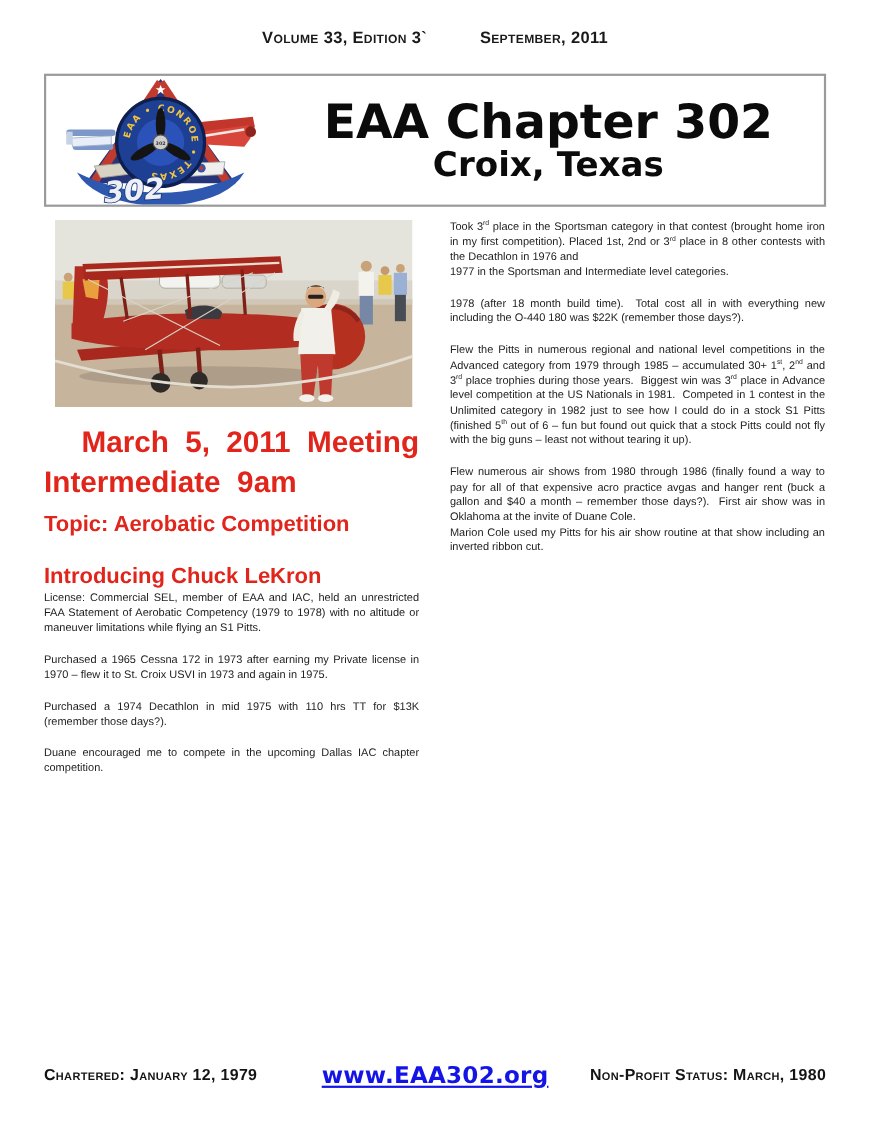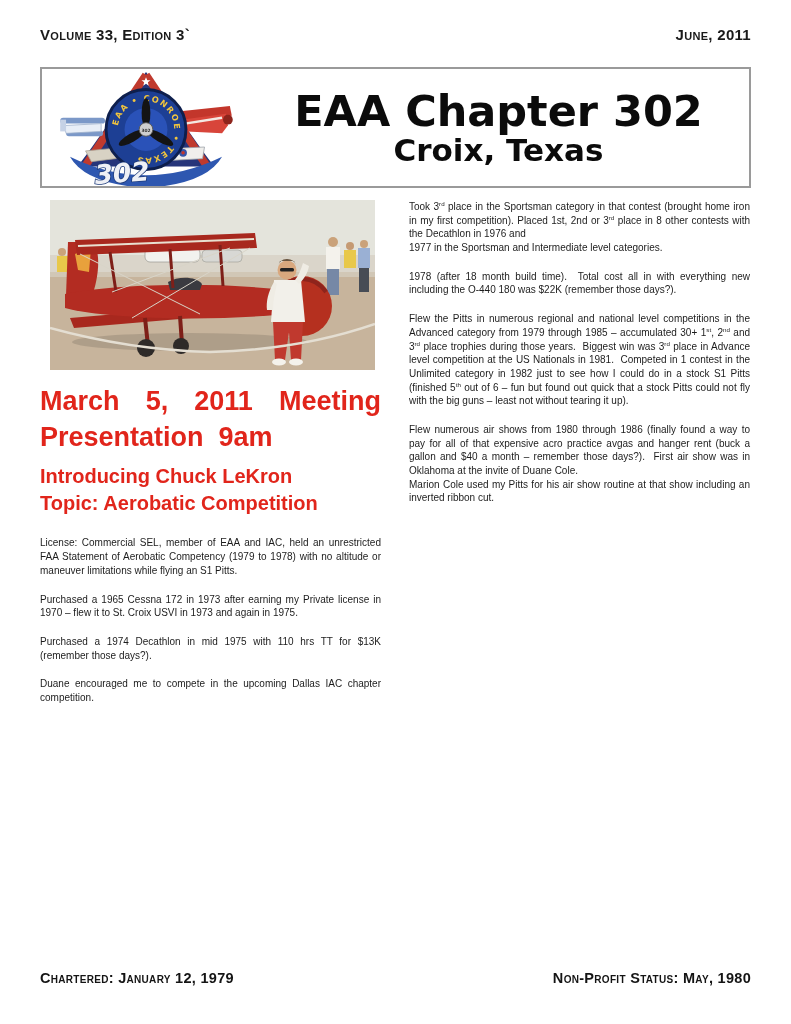--- a/index.html
+++ b/index.html
@@ -9,21 +9,21 @@
     position: relative;
     width: 791px; height: 1024px;
     margin: 0 auto;
     background: #ffffff;
     overflow: hidden;
     padding: 26px 40px 0 40px;
   }
 
   
   .masthead {
-    display: flex; justify-content: space-between; align-items: baseline;
+    display: flex; justify-content: center; align-items: baseline;
     font-weight: bold; font-size: 15px; color: #1a1a1a;
     font-variant: small-caps; letter-spacing: 0.3px; gap: 48px;
   }
 
   
   .banner {
     margin-top: 24px;
     height: 121px;
     border: 2px solid #9a9a9a;
     display: flex; align-items: center;
@@ -34,21 +34,21 @@
   .banner-title { font-family: "DejaVu Sans", sans-serif; font-weight: bold; font-size: 43px; line-height: 1.08; }
   .banner-subtitle { font-family: "DejaVu Sans", sans-serif; font-weight: bold; font-size: 31px; line-height: 1.05; }
 
   
   .columns { display: flex; gap: 28px; margin-top: 12px; }
   .col { width: 341px; }
 
   .photo-frame { width: 325px; height: 170px; margin: 0 0 10px 10px; }
 
   .headline { color: #e1251b; font-weight: bold; font-size: 27px; line-height: 1.32; }
-  .headline-l1 { text-align: justify; text-align-last: justify; }
+  .headline-l1 { text-align: justify; text-align-last: justify; margin-left: 34px; }
   .headline-l2 { white-space: pre-wrap; margin-bottom: 8px; }
   .subhead { color: #e1251b; font-weight: bold; font-size: 20px; line-height: 1.33; }
   .subhead.last { margin-bottom: 20px; }
 
   .body-par {
     font-size: 10px; line-height: 1.37; color: #1c1c1c;
     text-align: justify; white-space: pre-wrap;
     margin: 0 0 15px 0;
   }
   .body-par sup { font-size: 0.62em; vertical-align: super; line-height: 0; }
@@ -69,21 +69,21 @@
     text-decoration: underline; letter-spacing: 0.2px;
   }
 </style>
 </head>
 <body>
 
 <div class="page">
 
   <div class="masthead">
     <span>Volume 33, Edition 3`</span>
-    <span>June, 2011</span>
+    <span>September, 2011</span>
   </div>
 
   <div class="banner">
     <div class="banner-logo-wrap">
       <svg width="188" height="117" viewBox="0 0 180 120">
         <defs>
           <path id="star" d="M0,-4.6 L1.3,-1.4 L4.6,-1.4 L1.9,0.7 L2.8,4.2 L0,2.1 L-2.8,4.2 L-1.9,0.7 L-4.6,-1.4 L-1.3,-1.4 Z"></path>
           <path id="ringpath" d="M90,62 m-29,0 a29,29 0 1,1 58,0 a29,29 0 1,1 -58,0"></path>
         </defs>
 
@@ -204,38 +204,41 @@
           <path d="M223 122 L253 122 L251 160 L241 160 L239 132 L235 160 L225 160 Z" fill="#c0392e"></path>
           <ellipse cx="229" cy="162" rx="7" ry="3.5" fill="#f4f2ec"></ellipse>
           <ellipse cx="246" cy="162" rx="7" ry="3.5" fill="#f4f2ec"></ellipse>
         </g>
 
         <path d="M0 128 Q80 150 160 152 Q250 150 325 124" stroke="#e4ded2" stroke-width="2.5" fill="none"></path>
       </svg>
 
       
       <div class="headline headline-l1">March 5, 2011 Meeting</div>
-      <div class="headline headline-l2">Presentation  9am</div>
+      <div class="headline headline-l2">Intermediate  9am</div>
+      <div class="subhead last">Topic: Aerobatic Competition</div>
       <div class="subhead">Introducing Chuck LeKron</div>
-      <div class="subhead last">Topic: Aerobatic Competition</div>
 
       
       <p class="body-par">License: Commercial SEL, member of EAA and IAC, held an unrestricted FAA Statement of Aerobatic Competency (1979 to 1978) with no altitude or maneuver limitations while flying an S1 Pitts.</p>
       <p class="body-par">Purchased a 1965 Cessna 172 in 1973 after earning my Private license in 1970 – flew it to St. Croix USVI in 1973 and again in 1975.</p>
       <p class="body-par">Purchased a 1974 Decathlon in mid 1975 with 110 hrs TT for $13K (remember those days?).</p>
       <p class="body-par">Duane encouraged me to compete in the upcoming Dallas IAC chapter competition.</p>
     </div>
 
     <div class="col">
       <p class="body-par">Took 3<sup>rd</sup> place in the Sportsman category in that contest (brought home iron in my first competition). Placed 1st, 2nd or 3<sup>rd</sup> place in 8 other contests with the Decathlon in 1976 and<br>1977 in the Sportsman and Intermediate level categories.</p>
       <p class="body-par">1978 (after 18 month build time).  Total cost all in with everything new including the O-440 180 was $22K (remember those days?).</p>
       <p class="body-par">Flew the Pitts in numerous regional and national level competitions in the Advanced category from 1979 through 1985 – accumulated 30+ 1<sup>st</sup>, 2<sup>nd</sup> and 3<sup>rd</sup> place trophies during those years.  Biggest win was 3<sup>rd</sup> place in Advance level competition at the US Nationals in 1981.  Competed in 1 contest in the Unlimited category in 1982 just to see how I could do in a stock S1 Pitts (finished 5<sup>th</sup> out of 6 – fun but found out quick that a stock Pitts could not fly with the big guns – least not without tearing it up).</p>
       <p class="body-par">Flew numerous air shows from 1980 through 1986 (finally found a way to pay for all of that expensive acro practice avgas and hanger rent (buck a gallon and $40 a month – remember those days?).  First air show was in Oklahoma at the invite of Duane Cole.<br>Marion Cole used my Pitts for his air show routine at that show including an inverted ribbon cut.</p>
     </div>
 
   </div>
 
   <div class="page-footer">
     <span class="footer-side">Chartered: January 12, 1979</span>
-    <span class="footer-side">Non-Profit Status: May, 1980</span>
+    <span class="footer-center">
+      <a class="footer-link" href="#">www.EAA302.org</a>
+    </span>
+    <span class="footer-side">Non-Profit Status: March, 1980</span>
   </div>
 
 </div>
 
 </body></html>

